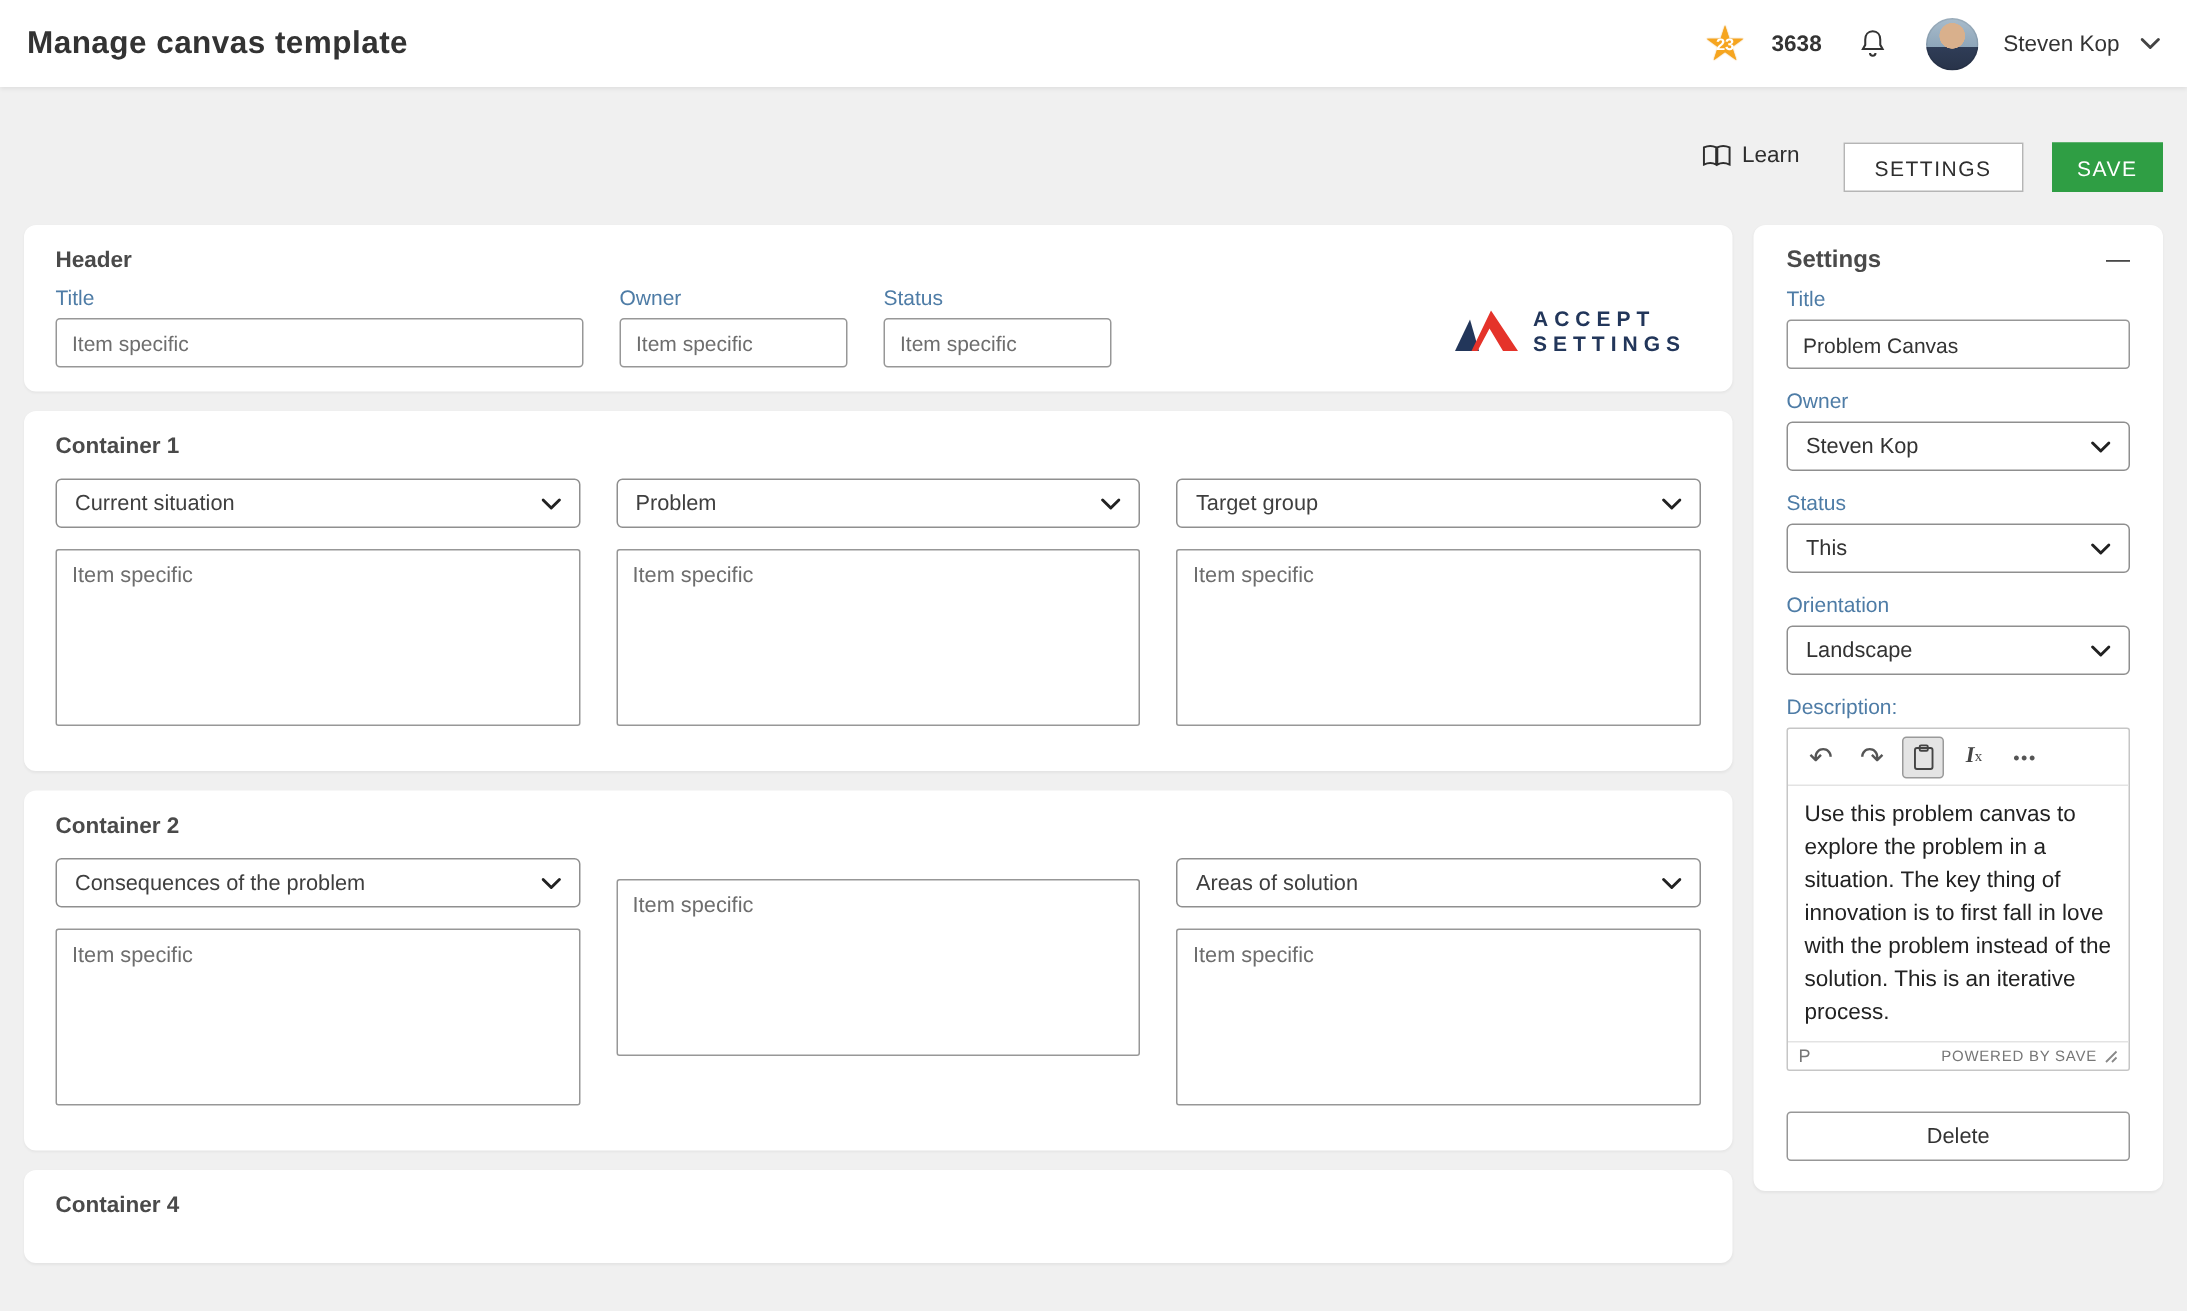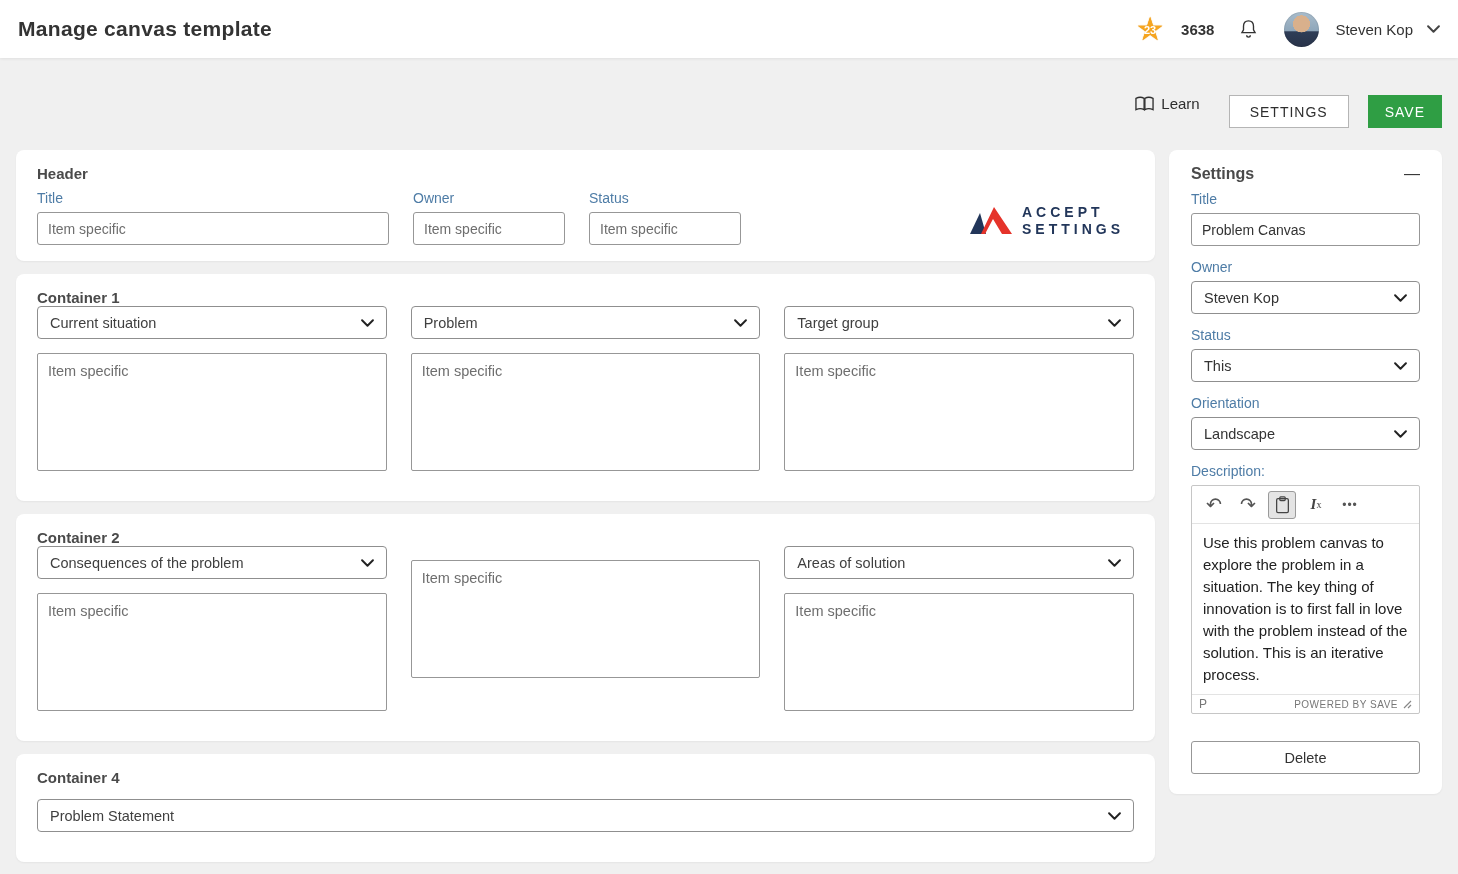--- a/index.html
+++ b/index.html
@@ -62,21 +62,21 @@
     font-size:14px; color:#333; font-family:inherit; width:100%; background:#fff;
   }
   .txt-input::placeholder{ color:#6e6e6e; opacity:1; }
   .w-title{ width:352px; } .w-owner{ width:152px; } .w-status{ width:152px; } .w-date{ width:168px; }
   .logo-wrap{ margin-left:auto; display:flex; align-items:center; gap:10px; padding-top:14px; padding-right:10px; }
   .logo-mark{ width:42px; height:30px; }
   .logo-text{ font-size:14px; letter-spacing:4px; color:#22365a; font-weight:700; line-height:17px; }
 
   
   .container-card{ padding:15px 21px 30px; }
-  .col-grid{ display:grid; grid-template-columns:repeat(3,1fr); column-gap:24px; }
+  .col-grid{ display:grid; grid-template-columns:repeat(3,1fr); column-gap:24px; margin-top:13px; }
   .select-box{
     height:33px; border:1px solid #8f8f8f; border-radius:4px; background:#fff;
     display:flex; align-items:center; justify-content:space-between; padding:0 12px;
     font-size:14.5px; color:#3f3f3f; cursor:pointer;
   }
   .item-textarea{
     margin-top:14px; width:100%; height:118px; border:1px solid #979797; border-radius:2px;
     padding:9px 10px; font-size:14.5px; font-family:inherit; color:#333; resize:none; display:block;
   }
   .item-textarea::placeholder{ color:#6e6e6e; opacity:1; }
@@ -239,26 +239,20 @@
                   <path d="M1 1l5 5 5-5"></path>
                 </svg>
             </div>
             <textarea class="item-textarea" placeholder="Item specific" style=""></textarea>
           </div>
         </div>
       </section>
 
       <section class="card container-card">
         <h2 class="card-title">Container 4</h2>
-        <div class="select-box full-select">
-          <span class="sel-text">Problem Statement</span>
-          <svg class="chev" viewBox="0 0 12 7">
-              <path d="M1 1l5 5 5-5"></path>
-            </svg>
-        </div>
       </section>
 
     </div>
 
     <aside class="card sidebar">
       <div class="sidebar-head">
         <h2 class="card-title">Settings</h2>
         <button class="collapse-btn">
           <span>—</span>
         </button>

